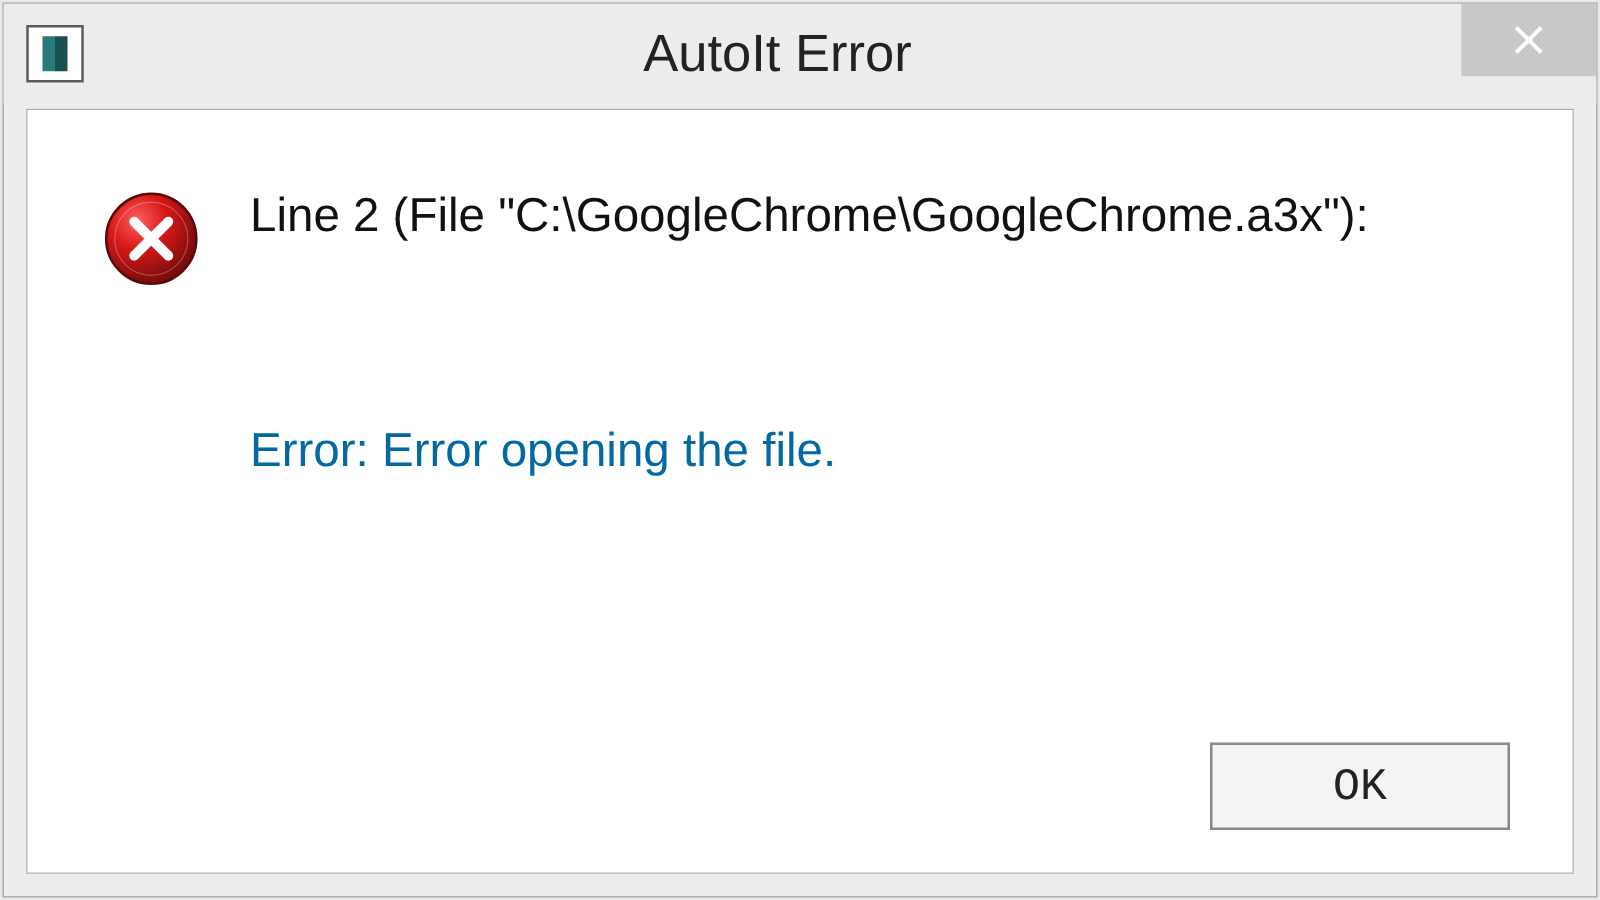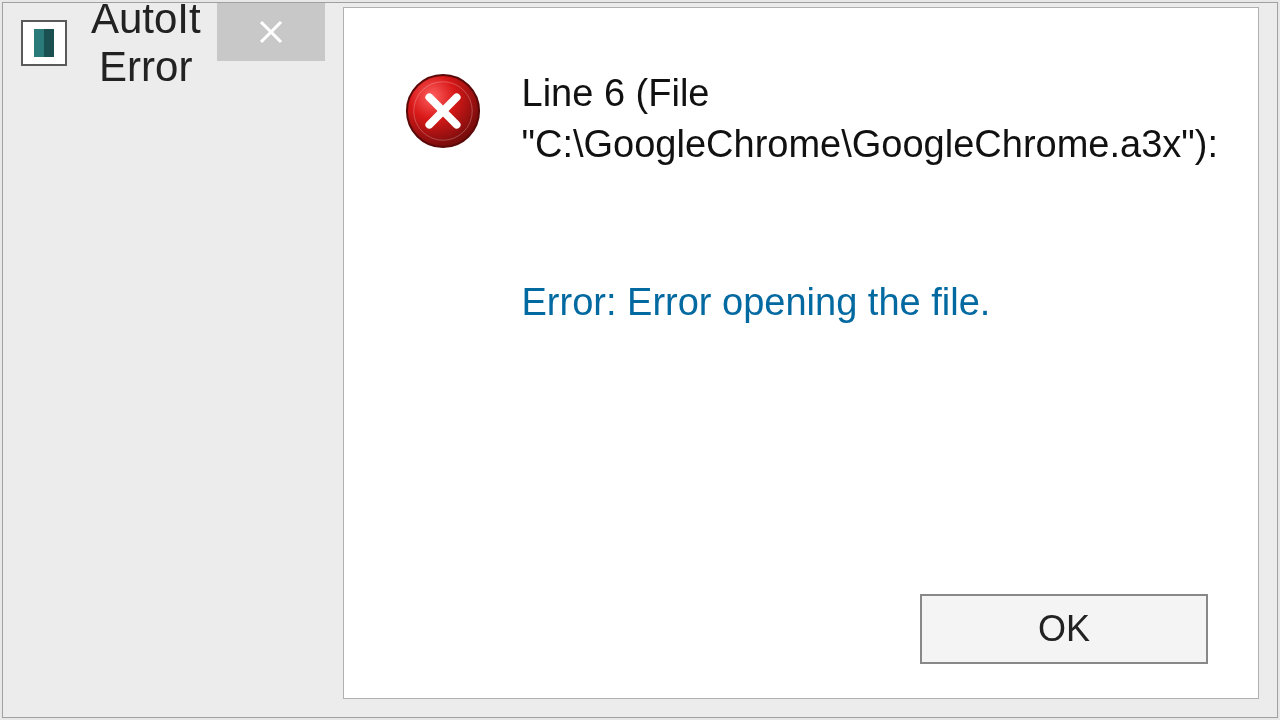--- a/index.html
+++ b/index.html
@@ -14,20 +14,21 @@
       font-family: "Segoe UI", Tahoma, sans-serif;
       overflow: hidden;
     }
     .dialog {
       width: 1276px;
       height: 716px;
       margin: 2px;
       background: #ececec;
       border: 1px solid #a0a0a0;
       display: flex;
+      flex-direction: column;
     }
     .titlebar {
       height: 80px;
       display: flex;
       align-items: center;
       padding: 0 0 0 18px;
       position: relative;
       background: #ececec;
     }
     .app-icon {
@@ -101,26 +102,26 @@
       margin-top: 110px;
       font-size: 38px;
       color: #0369a1;
     }
     .button-row {
       position: absolute;
       bottom: 34px;
       right: 50px;
     }
     .ok-button {
-      width: 288px;
+      width: 240px;
       height: 70px;
       background: #f4f4f4;
       border: 2px solid #888;
       font-size: 36px;
-      font-family: Liberation Sans, sans-serif;
+      font-family: Liberation Mono, monospace;
       cursor: pointer;
       color: #222;
     }
   </style>
 </head>
 <body>
 
 <div class="dialog">
   <div class="titlebar">
     <div class="app-icon">
@@ -145,21 +146,21 @@
               <stop offset="45%" stop-color="#d81818"></stop>
               <stop offset="100%" stop-color="#7a0c0c"></stop>
             </radialGradient>
           </defs>
           <circle cx="40" cy="40" r="37" fill="url(#redgrad)" stroke="#5a0808" stroke-width="2"></circle>
           <circle cx="40" cy="40" r="30" fill="none" stroke="#ffffff" stroke-width="1" opacity="0.25"></circle>
           <line x1="26" y1="26" x2="54" y2="54" stroke="#ffffff" stroke-width="8" stroke-linecap="round"></line>
           <line x1="54" y1="26" x2="26" y2="54" stroke="#ffffff" stroke-width="8" stroke-linecap="round"></line>
         </svg>
       </div>
-      <div class="message-text">Line 6  (File "C:\GoogleChrome\GoogleChrome.a3x"):</div>
+      <div class="message-text">Line 2  (File "C:\GoogleChrome\GoogleChrome.a3x"):</div>
     </div>
     <div class="error-detail">Error: Error opening the file.</div>
 
     <div class="button-row">
       <button class="ok-button">OK</button>
     </div>
   </div>
 </div>
 
 </body></html>

